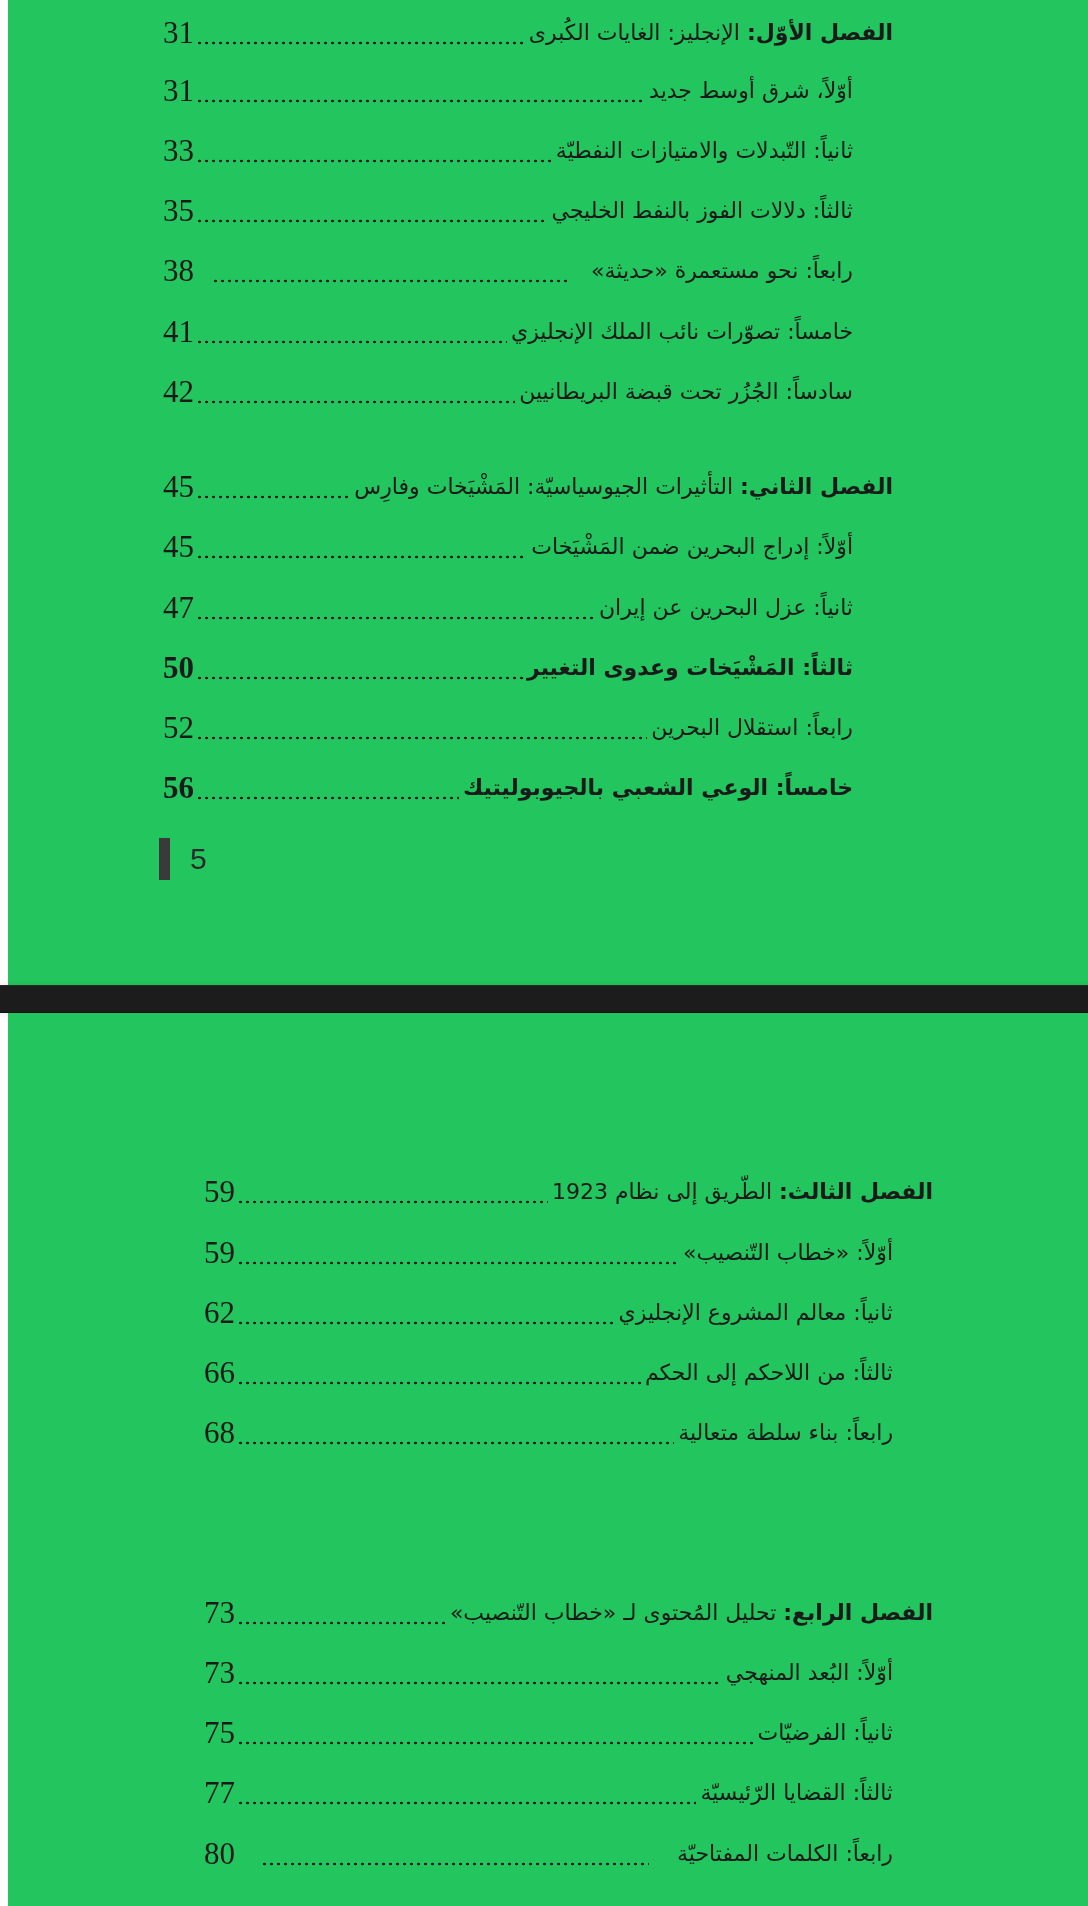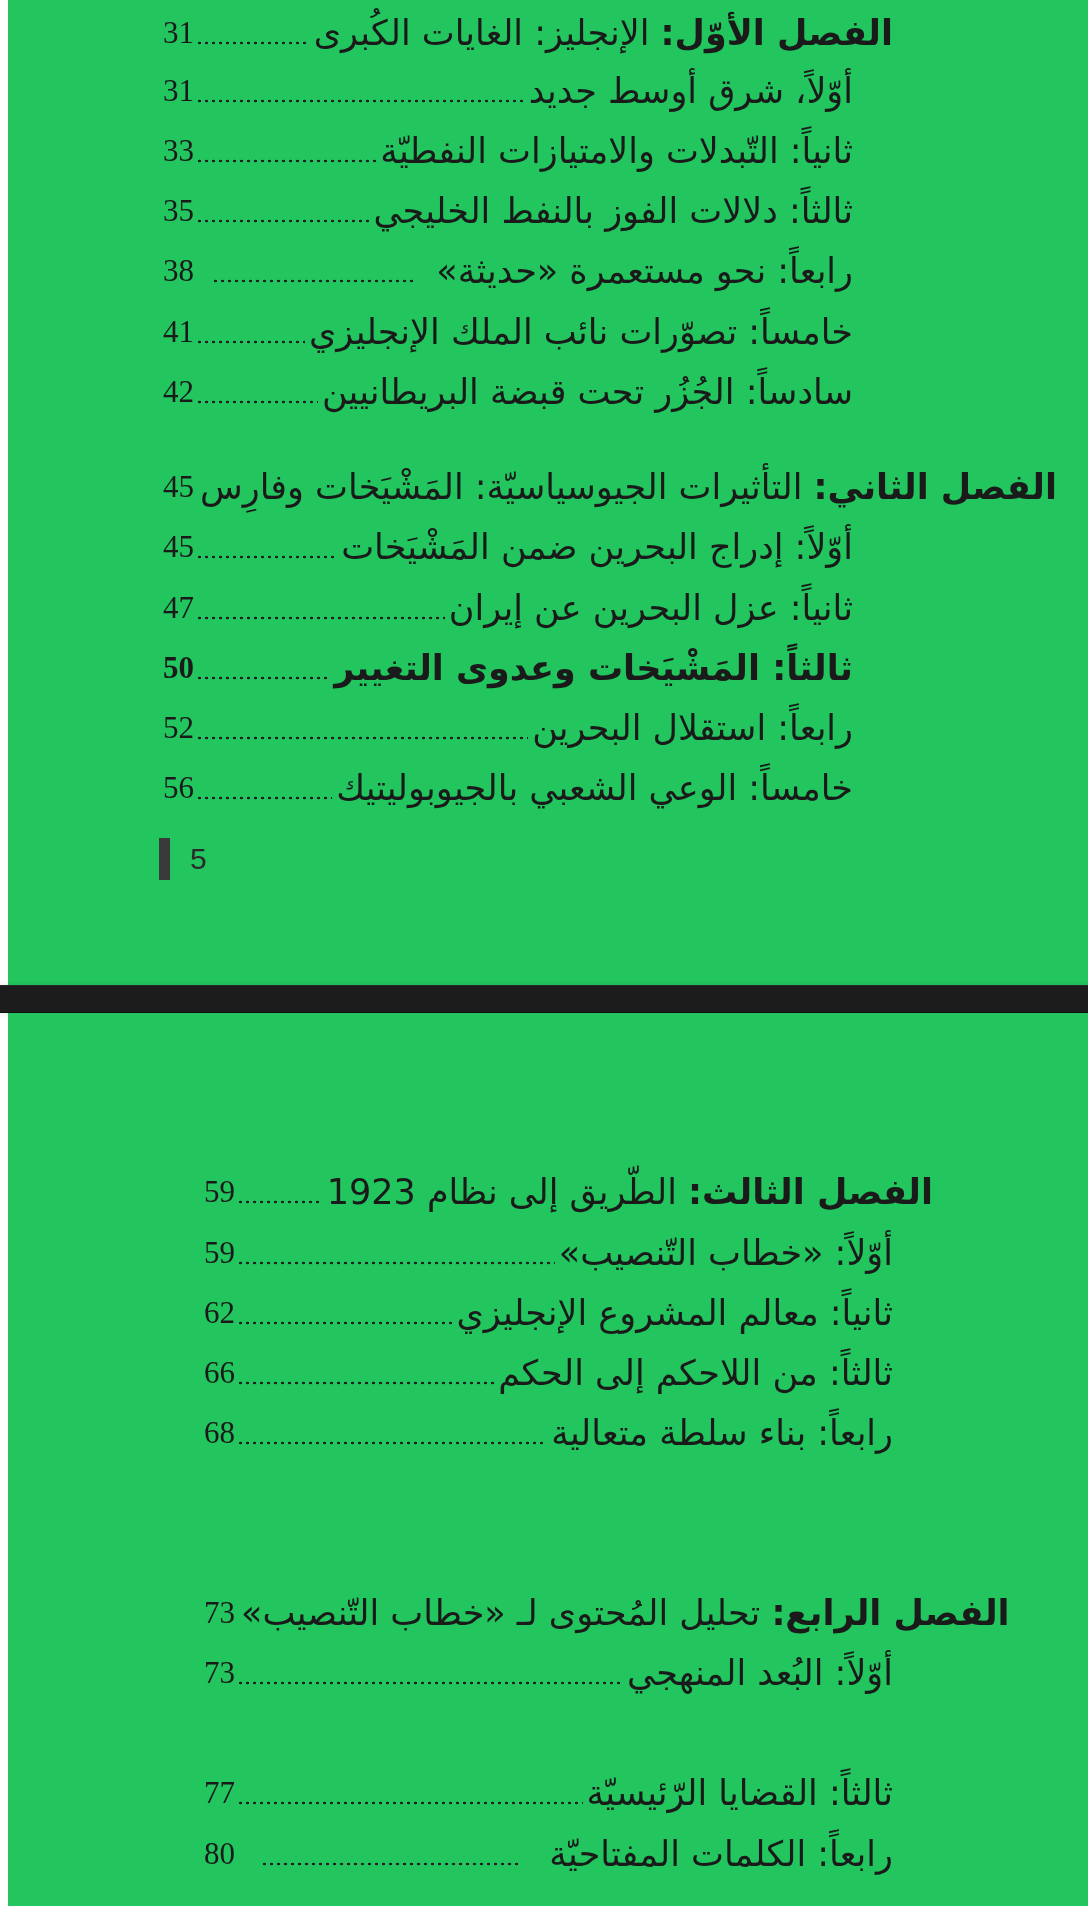--- a/index.html
+++ b/index.html
@@ -88,21 +88,21 @@
       background-size: 7px 4px;
       background-repeat: repeat-x;
       background-position: left center;
     }
     .toc-title {
       direction: rtl;
       unicode-bidi: embed;
       white-space: nowrap;
       flex: 0 0 auto;
       font-family: "DejaVu Sans", "Liberation Sans", sans-serif;
-      font-size: 35px;
+      font-size: 22px;
       line-height: 48px;
       color: #1a1a1a;
     }
     .toc-title .chapter-label {
       font-weight: bold;
     }
     .p1 .toc-row.chapter { left: 155px; width: 730px; }
     .p1 .toc-row.section { left: 155px; width: 690px; }
     .p2 .toc-row.chapter { left: 196px; width: 729px; }
     .p2 .toc-row.section { left: 196px; width: 689px; }
@@ -198,21 +198,21 @@
     <span class="toc-leader"></span>
     <span class="toc-title">ثالثاً: المَشْيَخات وعدوى التغيير</span>
   </div>
 
   <div class="toc-row section" style="top:704px;">
     <span class="toc-page-num">52</span>
     <span class="toc-leader"></span>
     <span class="toc-title">رابعاً: استقلال البحرين</span>
   </div>
 
-  <div class="toc-row section" style="top:764px;">
+  <div class="toc-row section" style="top:764px;font-weight:bold;">
     <span class="toc-page-num">56</span>
     <span class="toc-leader"></span>
     <span class="toc-title">خامساً: الوعي الشعبي بالجيوبوليتيك</span>
   </div>
 
   <div class="page-marker">
     <span class="page-marker-bar"></span>
     <span class="page-marker-num">5</span>
   </div>
 
@@ -259,20 +259,25 @@
     <span class="toc-leader"></span>
     <span class="toc-title"><span class="chapter-label">الفصل الرابع:</span><span> تحليل المُحتوى لـ «خطاب التّنصيب»</span></span>
   </div>
 
   <div class="toc-row section" style="top:636px;">
     <span class="toc-page-num">73</span>
     <span class="toc-leader"></span>
     <span class="toc-title">أوّلاً: البُعد المنهجي</span>
   </div>
 
+  <div class="toc-row section" style="top:696px;">
+    <span class="toc-page-num">75</span>
+    <span class="toc-leader"></span>
+    <span class="toc-title">ثانياً: الفرضيّات</span>
+  </div>
 
   <div class="toc-row section" style="top:756px;">
     <span class="toc-page-num">77</span>
     <span class="toc-leader"></span>
     <span class="toc-title">ثالثاً: القضايا الرّئيسيّة</span>
   </div>
 
   <div class="toc-row section" style="top:817px;gap:24px;">
     <span class="toc-page-num">80</span>
     <span class="toc-leader"></span>

